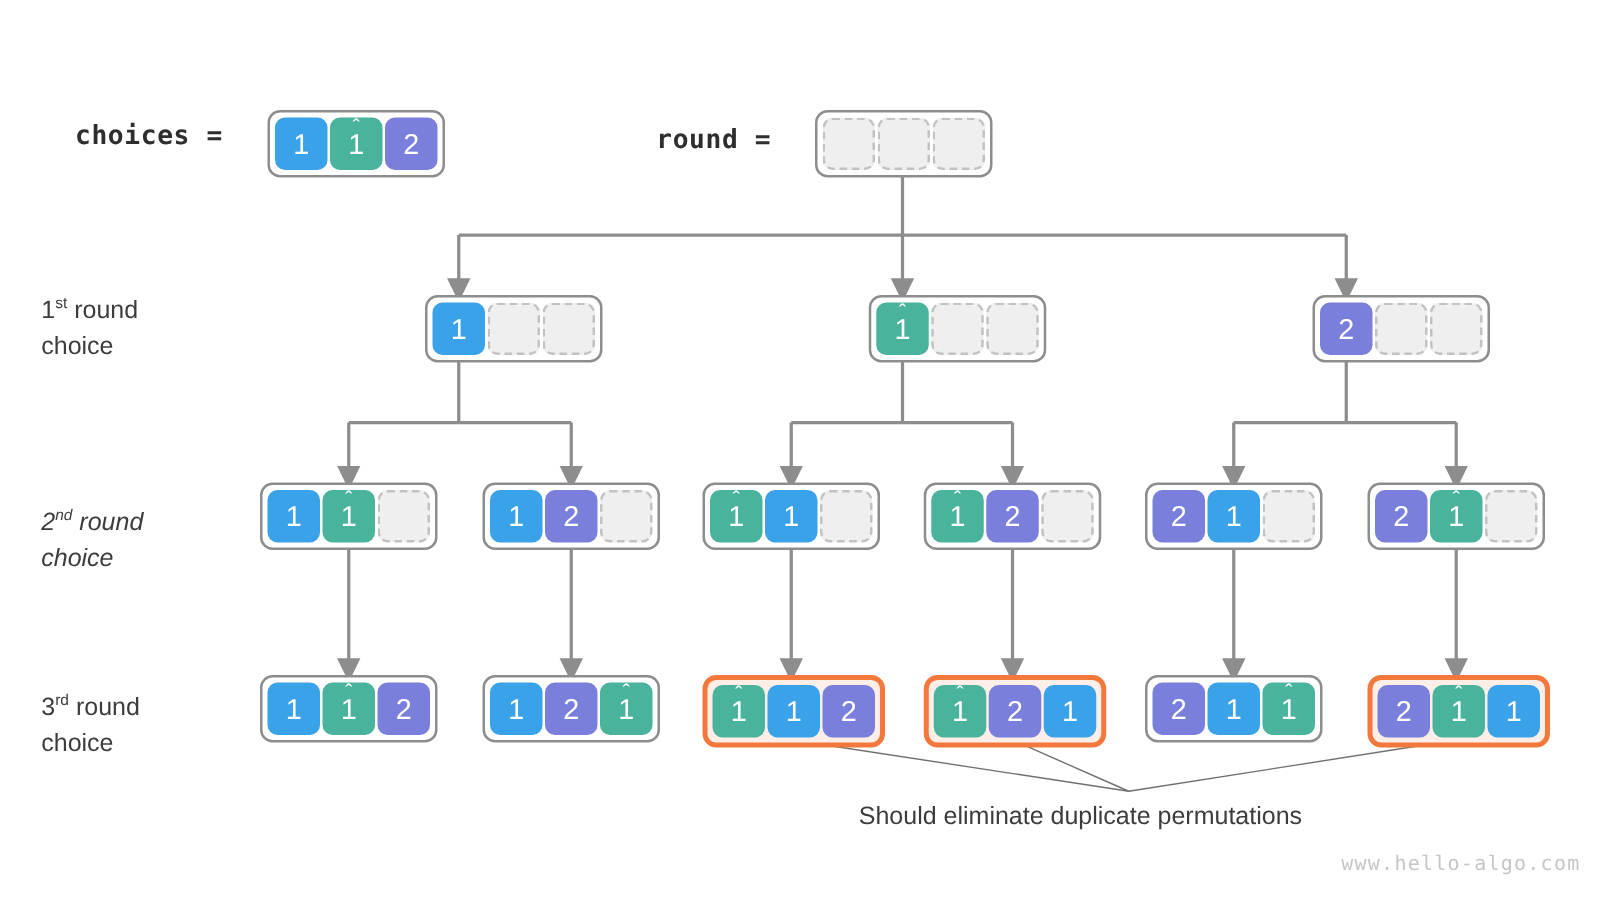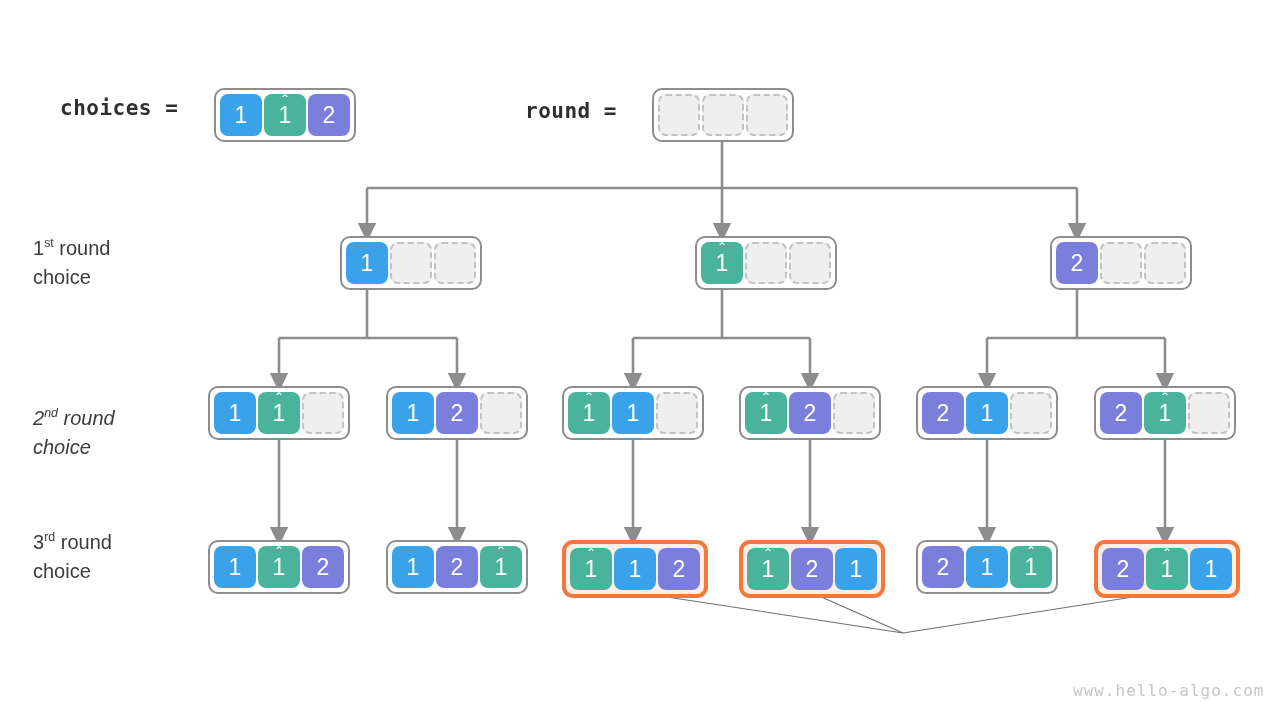--- a/index.html
+++ b/index.html
@@ -196,21 +196,21 @@
     <span> round</span><br>
     <span>choice</span>
   </div>
 
   <div class="row-label" style="left:33px; top:404px; width:160px;font-style:italic;">
     <span>2</span><sup>nd</sup>
     <span> round</span><br>
     <span>choice</span>
   </div>
 
-  <div class="row-label" style="left:33px; top:528px; width:160px;">
+  <div class="row-label" style="left:33px; top:552px; width:160px;">
     <span>3</span><sup>rd</sup>
     <span> round</span><br>
     <span>choice</span>
   </div>
 
   <div id="layer-l1">
       <div class="arr" style="left: 340px; top: 236px;">
         <div class="cell blue">1</div>
         <div class="cell empty"></div>
         <div class="cell empty"></div>
@@ -306,15 +306,16 @@
       </div>
       <div class="arr highlight" style="left: 1094px; top: 540px;">
         <div class="cell purple">2</div>
         <div class="cell green">
           <span class="hatted"><span class="hat">ˆ</span><span>1</span></span>
         </div>
         <div class="cell blue">1</div>
       </div>
     </div>
 
+  <div class="annotation" style="left:687px; top:642px;">Should eliminate duplicate permutations</div>
   <div class="watermark" style="left:1073px; top:681px;">www.hello-algo.com</div>
 
 </div>
 
 </body></html>

